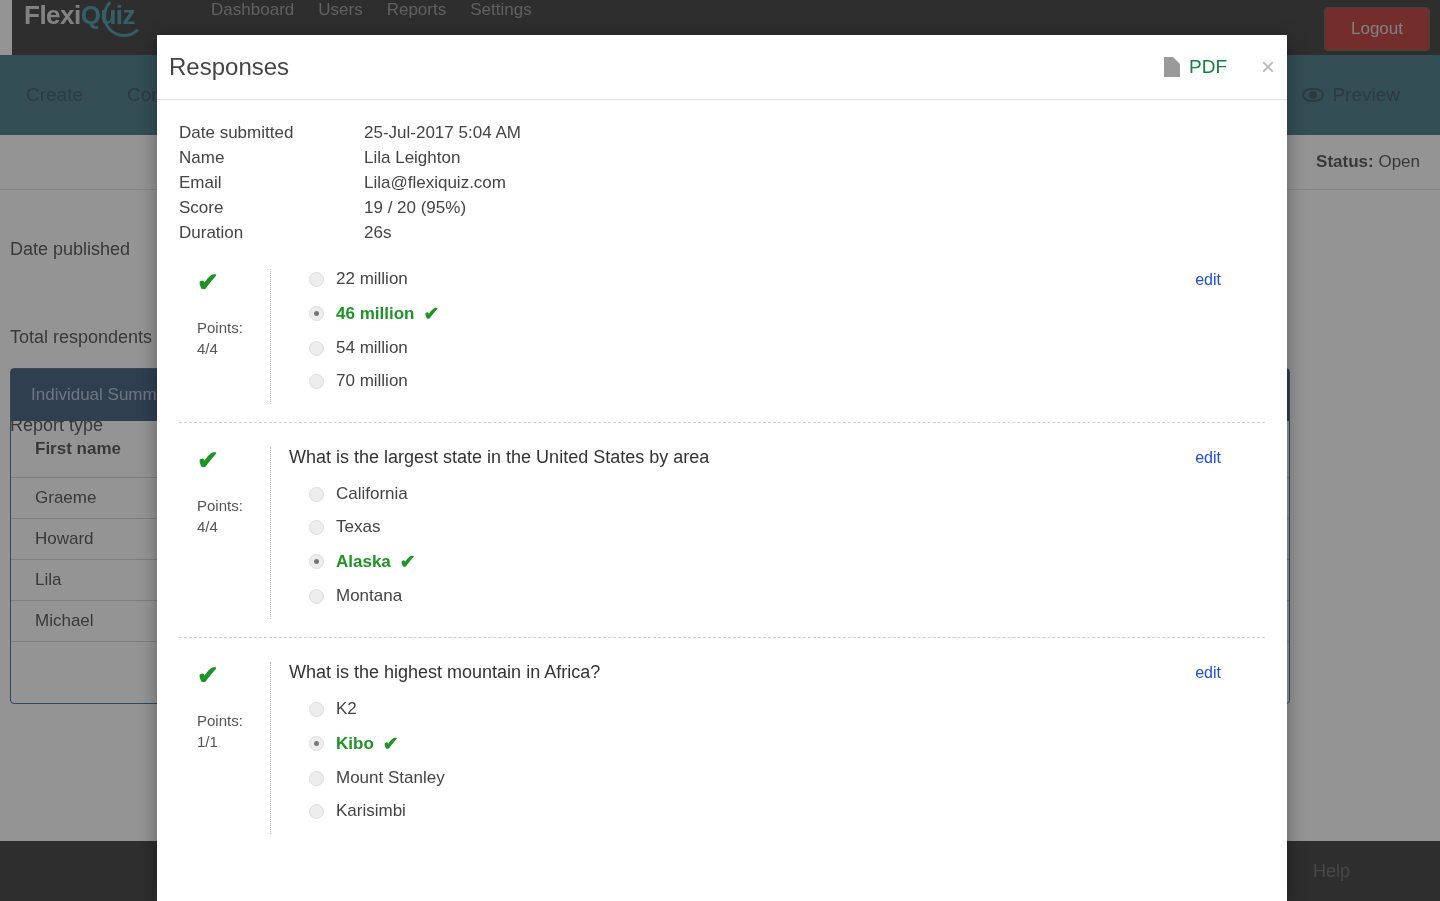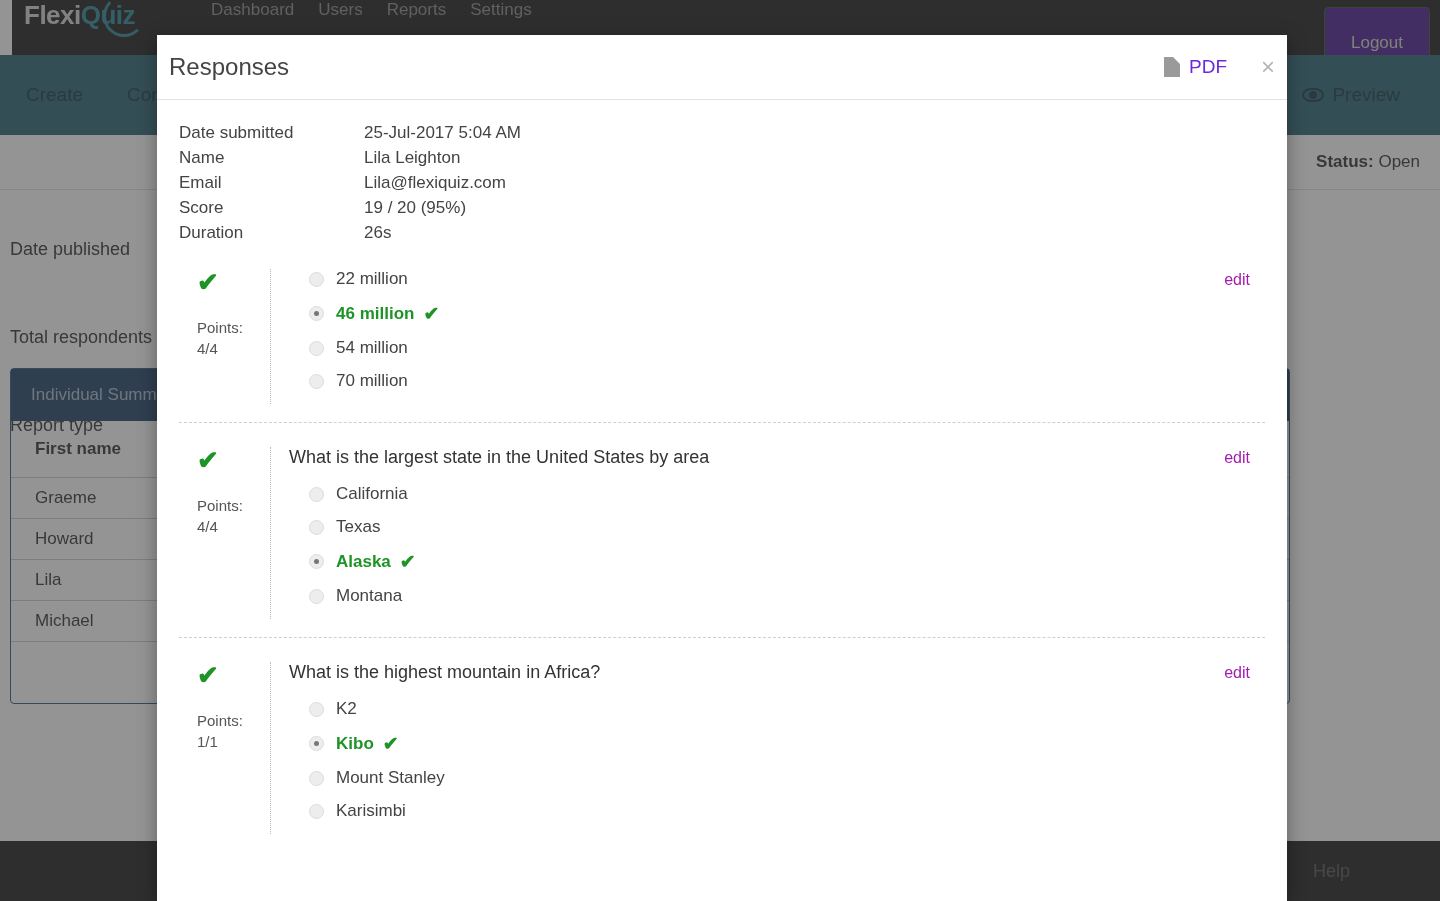--- a/index.html
+++ b/index.html
@@ -42,23 +42,23 @@
   }
   .topnav-links {
     display: flex; align-items: center; gap: 24px;
     margin-left: 76px;
   }
   .topnav-links a {
     color: #8c8c8c; font-size: 17px; text-decoration: none;
   }
   .logout-btn {
     position: absolute; right: 22px; top: 7px;
-    background: #4c1d95; color: #cfd8cb;
+    background: #b91c1c; color: #cfd8cb;
     border: 1px solid #2f5a2a; border-radius: 4px;
-    padding: 25px 26px; font-size: 17px; cursor: pointer;
+    padding: 11px 26px; font-size: 17px; cursor: pointer;
   }
 
   .subnav {
     position: absolute; top: 55px; left: 0; width: 1440px; height: 80px;
     background: #2c6475;
     display: flex; align-items: center;
   }
   .subnav-links { display: flex; gap: 44px; margin-left: 26px; }
   .subnav-links a { color: #153944; font-size: 19px; text-decoration: none; }
   .preview-btn {
@@ -153,21 +153,21 @@
   }
   .modal-head {
     height: 65px; border-bottom: 1px solid #e2e2e2;
     display: flex; align-items: center; padding: 0 12px;
   }
   .modal-title { font-size: 24px; color: #444; font-weight: normal; }
   .modal-head-right {
     margin-left: auto; display: flex; align-items: center; gap: 34px;
   }
   .pdf-btn { display: flex; align-items: center; gap: 9px; cursor: pointer;
-             font-size: 19px; color: #6d28d9; }
+             font-size: 19px; color: #15803d; }
   .pdf-ic {
     width: 16px; height: 20px; background: #9a9a9a; position: relative;
     display:inline-block;
   }
   .pdf-ic::after {
     content:""; position:absolute; right:0; top:0;
     border-left: 7px solid transparent; border-top: 7px solid #fff;
   }
   .close-x {
     font-size: 24px; color: #b7b7b7; cursor: pointer; line-height: 1;
@@ -204,22 +204,22 @@
     background: #ededed; border: 1px solid #dcdcdc;
     margin-right: 12px; flex: 0 0 15px; position: relative;
   }
   .radio.sel::after {
     content:""; position:absolute; left:4px; top:4px;
     width:5px; height:5px; border-radius:50%; background:#777;
   }
   .opt.correct { color: #1f9426; font-weight: bold; }
   .opt .tick { color: #1f9426; font-weight: bold; margin-left: 9px; font-size: 19px; }
   .edit-link {
-    position: absolute; right: 15px; top: 26px;
-    color: #a21caf; font-size: 16px; text-decoration: none; cursor: pointer;
+    position: absolute; right: 44px; top: 26px;
+    color: #1d4ed8; font-size: 16px; text-decoration: none; cursor: pointer;
   }
 </style>
 </head>
 <body>
 
 <div id="app-bg">
 
   <div class="topnav">
     <div class="logo">
       <span class="flexi">Flexi</span>

